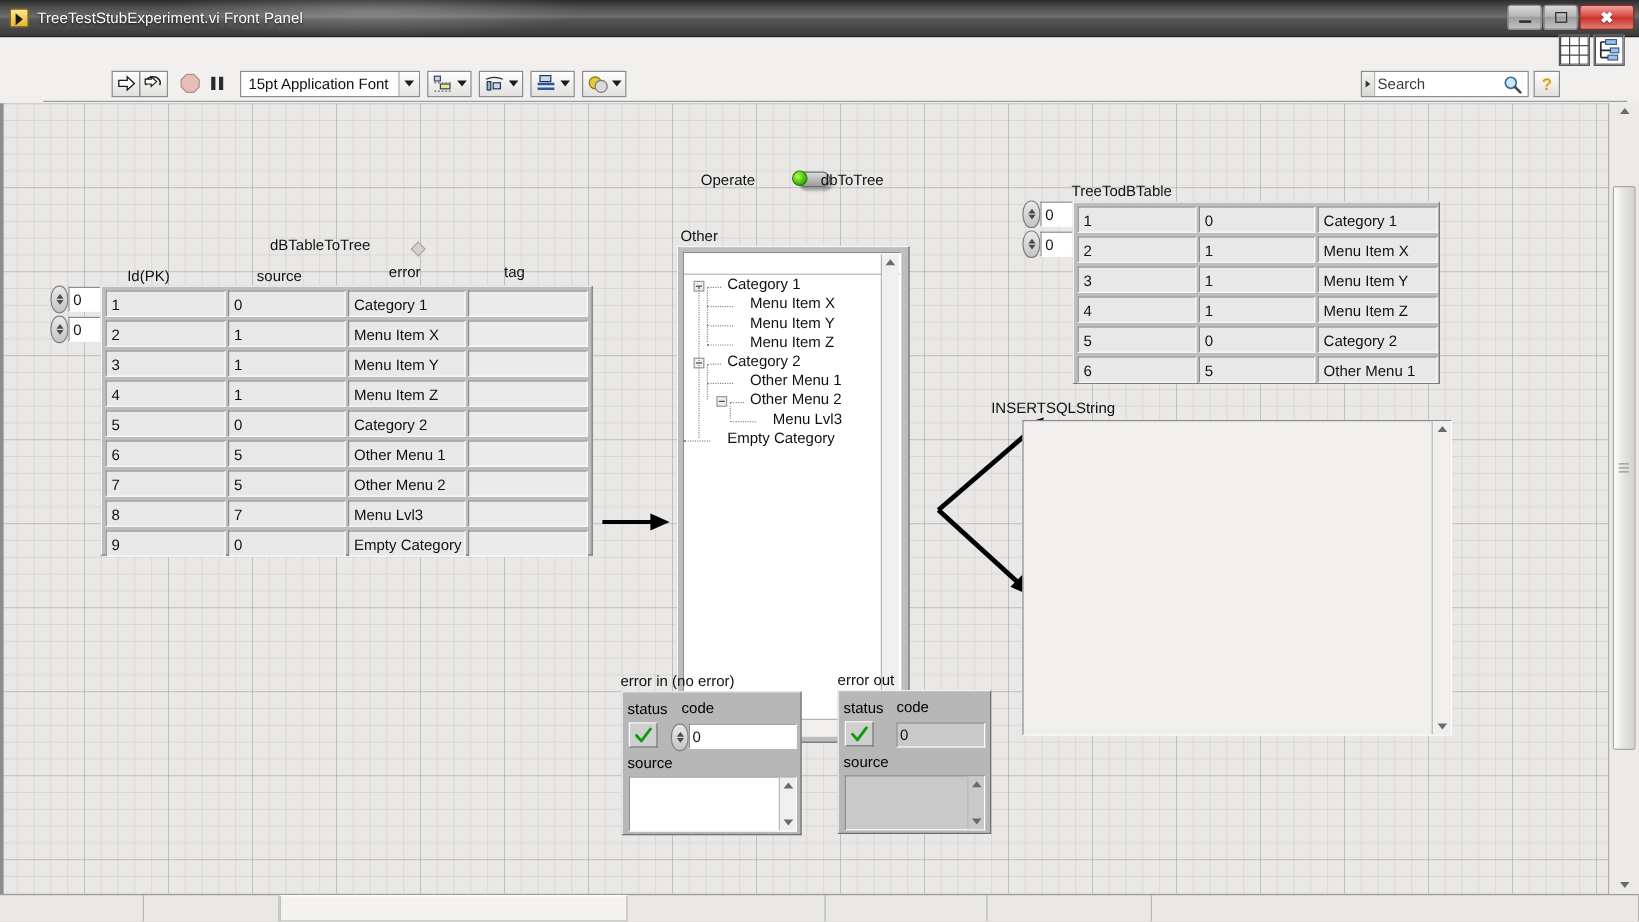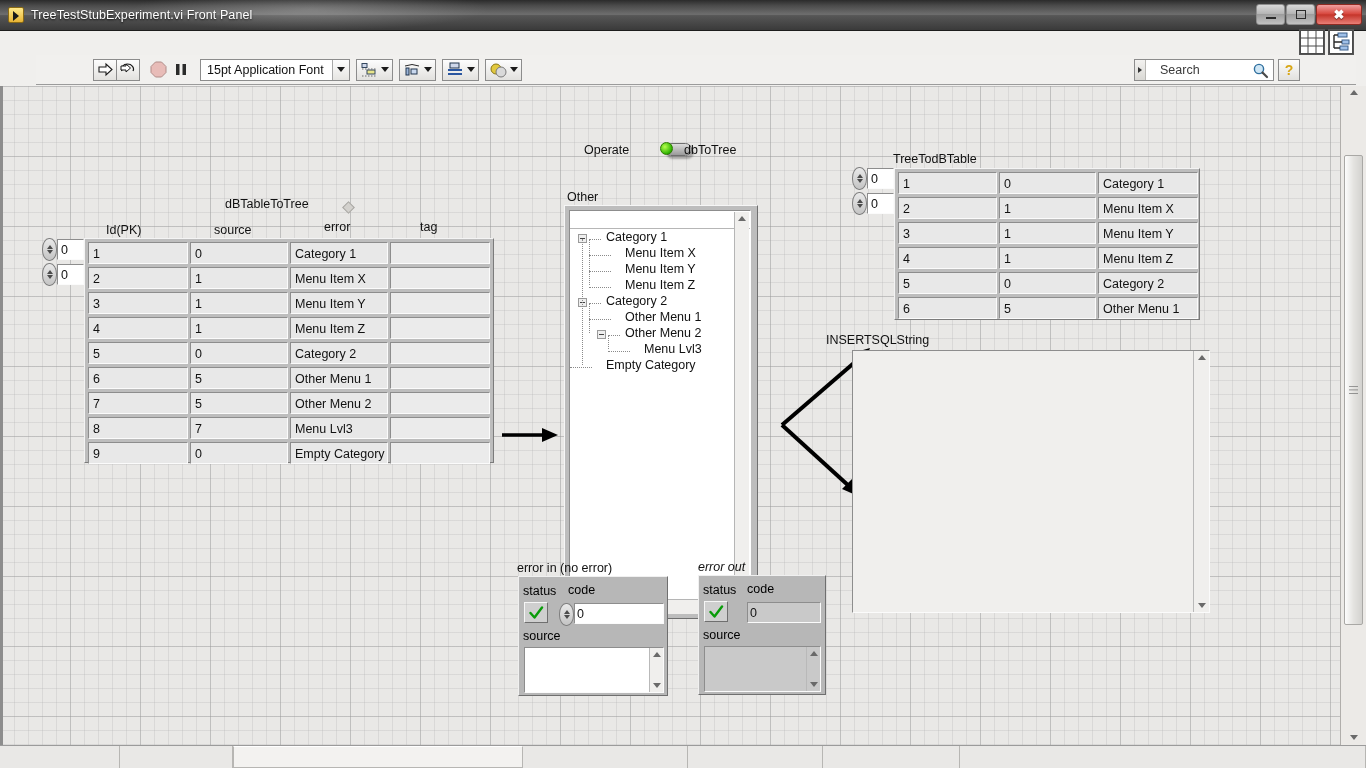--- a/index.html
+++ b/index.html
@@ -104,21 +104,21 @@
   }
   .search-box {
     position: absolute; right: 82px; top: 4px; width: 140px; height: 22px;
     border: 1px solid #8c8c8c; background: #fff; display: flex; align-items: center;
   }
   .search-box .handle {
     width:11px; height:20px; background:linear-gradient(to bottom,#f3f2f0,#d9d8d4);
     border-right:1px solid #b9b8b4; display:flex;align-items:center;justify-content:center;
   }
   .search-box .handle::after{content:"";width:0;height:0;border-top:3px solid transparent;border-bottom:3px solid transparent;border-left:4px solid #333;}
-  .search-box .ph { font-size:12.5px; color:#3a3a3a; padding-left:14px; flex:1;}
+  .search-box .ph { font-size:12.5px; color:#3a3a3a; padding-left:2px; flex:1;}
   .help-btn {
     position:absolute; right:56px; top:4px; width:22px; height:22px;
     border:1px solid #8c8c8c; background:linear-gradient(to bottom,#fdfdfd,#e2e1de);
     display:flex;align-items:center;justify-content:center;
     color:#d8a615; font-weight:bold; font-size:14px;
   }
   .panel-icons { position:absolute; right:2px; top:2px; display:flex; gap:3px; }
   .panel-icon { width:26px;height:26px;border:1px solid #555; background:#fff; }
 
   
@@ -627,21 +627,21 @@
       <div class="cl-label" style="left:4px; top:52px;">source</div>
       <div class="src-box" style="left:5px; top:70px; width:140px; height:46px;">
         <div style="position:absolute;left:2px;top:1px;right:16px;bottom:1px;font-size:12.5px;color:#111;"></div>
         <div class="str-vsb" style="width:14px;">
           <div class="sb-arrow-up"></div>
           <div class="sb-arrow-dn"></div>
         </div>
       </div>
     </div>
 
-    <div class="lv-label" style="left:698px; top:474px;font-style:italic;">error out</div>
+    <div class="lv-label" style="left:698px; top:474px;">error out</div>
     <div class="cluster" style="left:698px; top:489px; width:128px; height:120px;">
       <div class="cl-label" style="left:4px; top:7px;">status</div>
       <div class="cl-label" style="left:48px; top:6px;">code</div>
       <div class="bool-led" style="left:5px; top:25px;">
         <svg width="15" height="14" viewBox="0 0 15 14">
           <path d="M1.5 7 L5.5 11.5 L13 1.5" fill="none" stroke="#0a9c0a" stroke-width="2.4" stroke-linecap="round" stroke-linejoin="round"></path>
         </svg>
       </div>
       <div class="num-field ind" style="left:48px; top:26px; width:74px;">0</div>
       <div class="cl-label" style="left:4px; top:52px;">source</div>

